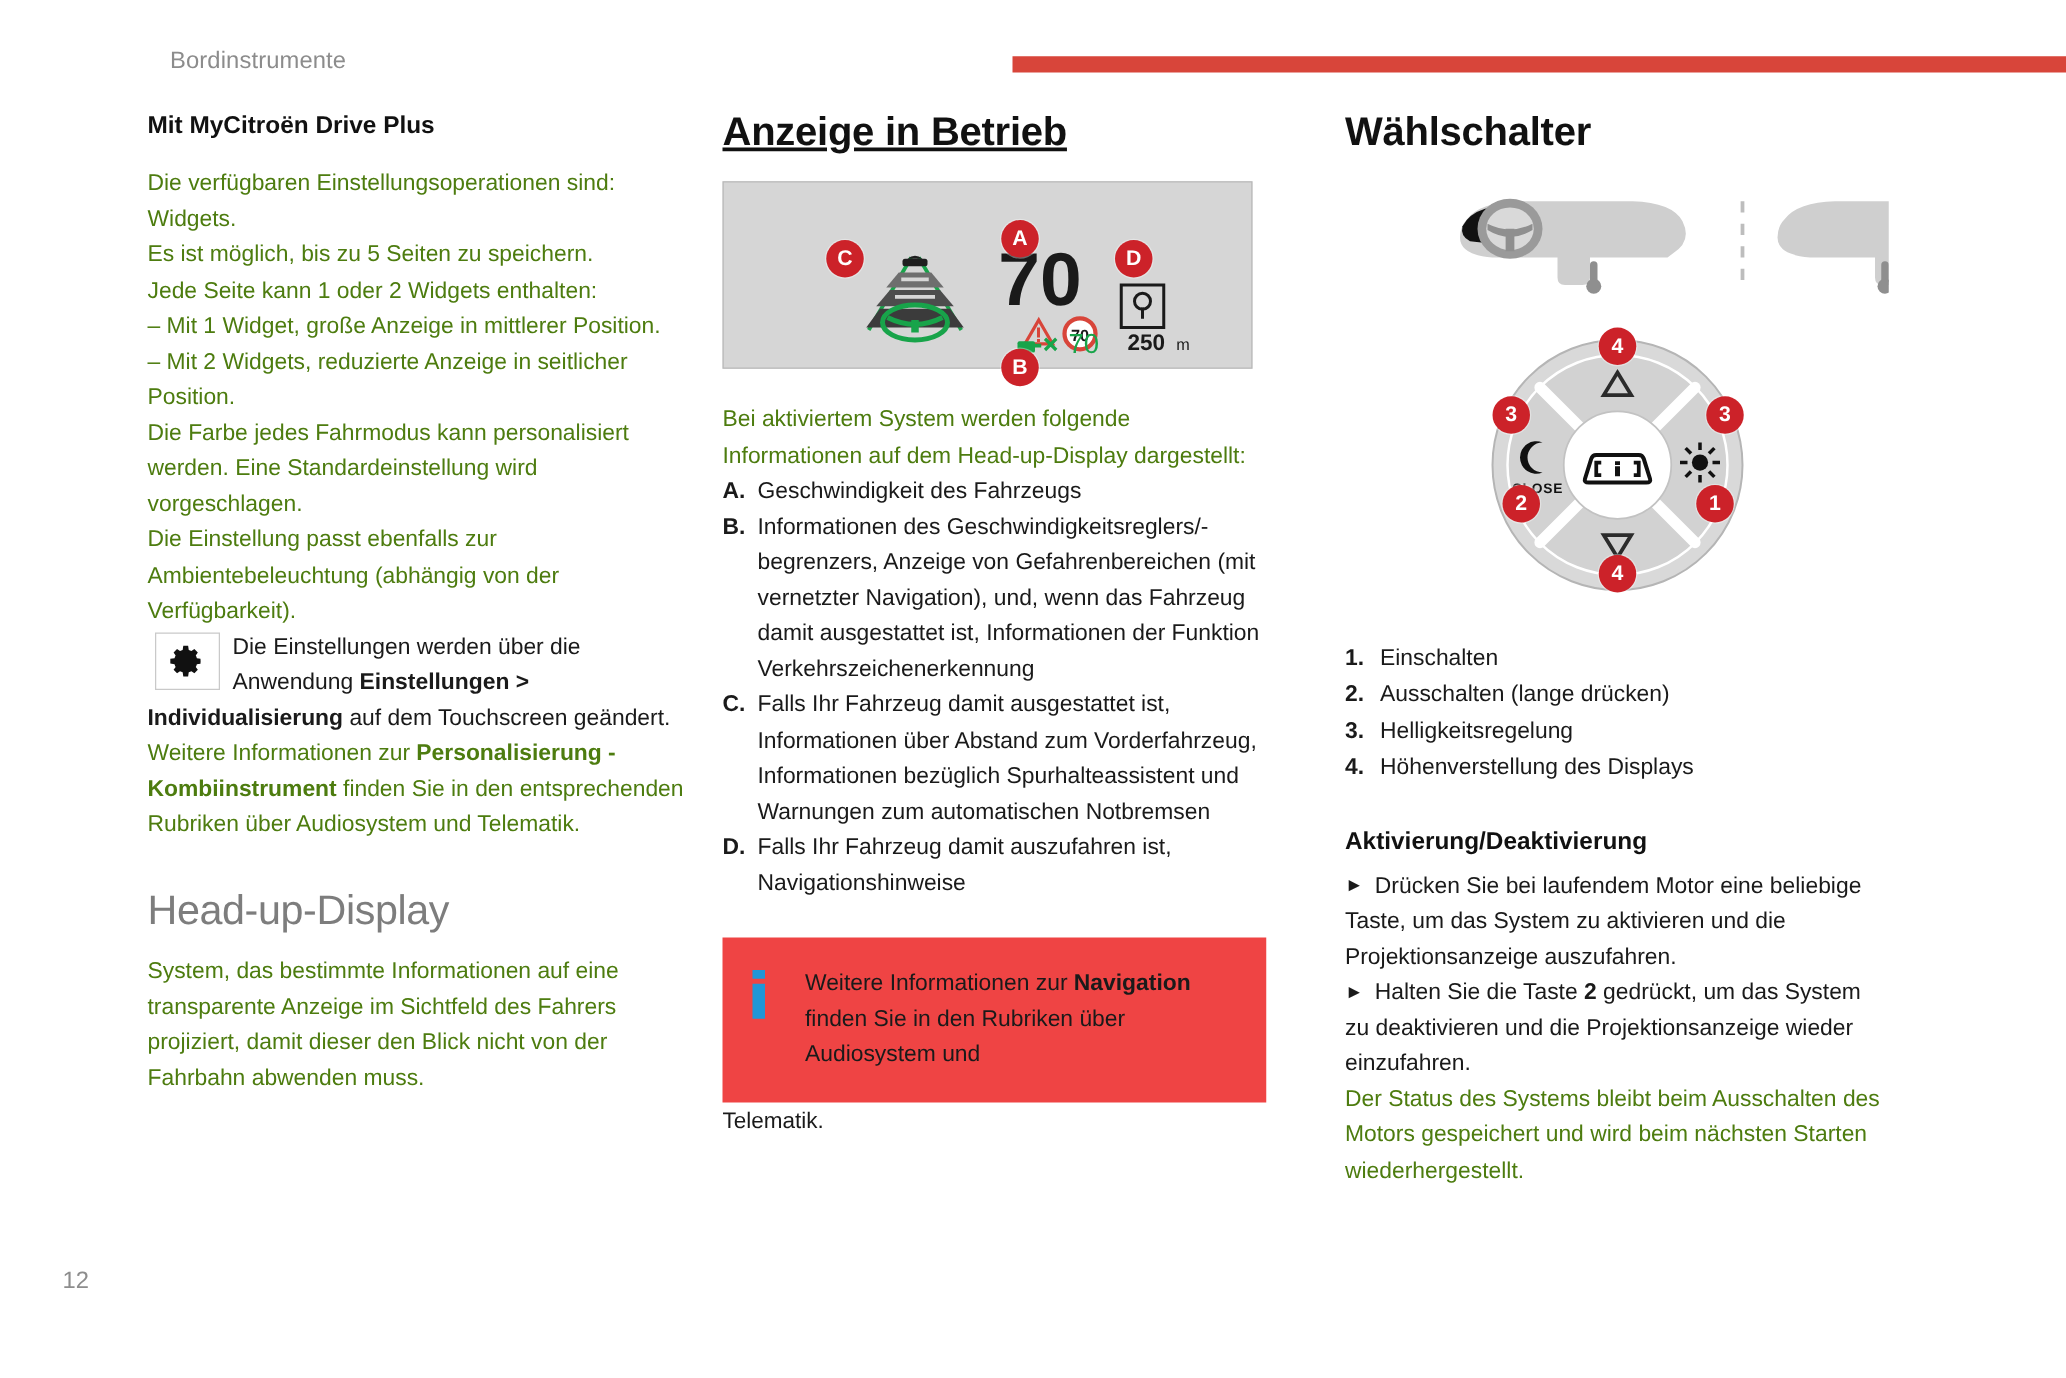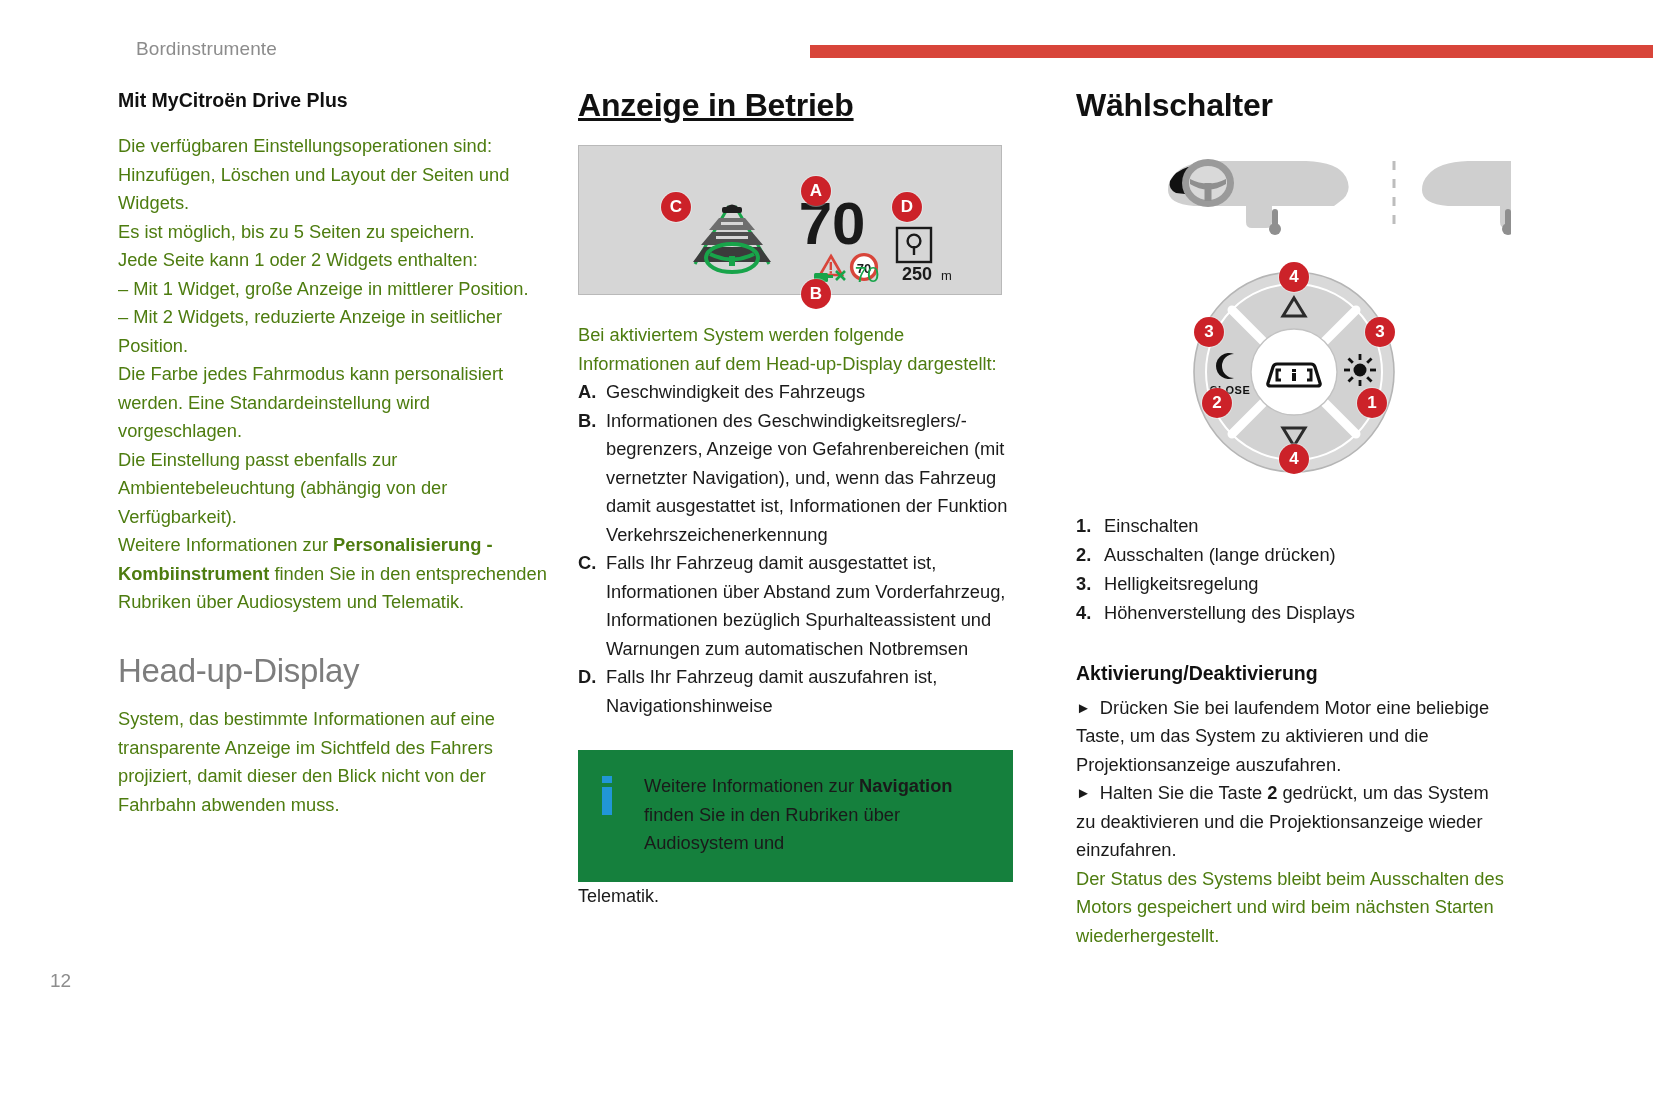--- a/index.html
+++ b/index.html
@@ -157,21 +157,21 @@
     display: inline-block;
     margin-right: 9px;
     font-size: 15px;
     line-height: 1;
     position: relative;
     top: -1px;
   }
 
   
   .info-box {
-    background: #15803d;
+    background: #ef4444;
     padding: 22px 20px 24px 20px;
     margin-top: 30px;
     position: relative;
     box-sizing: border-box;
     width: 435px;
   }
   .info-icon {
     position: absolute;
     left: 24px;
     top: 26px;
@@ -234,21 +234,21 @@
     position: relative;
     width: 435px;
     height: 235px;
     margin-bottom: 22px;
   }
 
   
   .page-number {
     position: absolute;
     left: 50px;
-    top: 970px;
+    top: 1014px;
     font-size: 19px;
     color: #8d8d8d;
     font-weight: normal;
   }
 </style>
 </head>
 <body>
 
 <div class="page-header">
   <div class="header-title">Bordinstrumente</div>
@@ -256,34 +256,42 @@
 </div>
 
 <div class="columns">
 
   <div class="col col-1">
 
     <h2 class="sub-head">Mit MyCitroën Drive Plus</h2>
 
     <p class="body">
       <span class="dash-line">Die verfügbaren Einstellungsoperationen sind:</span>
-      <span class="dash-line">Hinzufügen, Löschen und Layout der Seiten und</span>
       <span class="dash-line">Widgets.</span>
       <span class="dash-line">Es ist möglich, bis zu 5 Seiten zu speichern.</span>
       <span class="dash-line">Jede Seite kann 1 oder 2 Widgets enthalten:</span>
       <span class="dash-line">–  Mit 1 Widget, große Anzeige in mittlerer Position.</span>
       <span class="dash-line">–  Mit 2 Widgets, reduzierte Anzeige in seitlicher</span>
       <span class="dash-line">Position.</span>
       <span class="dash-line">Die Farbe jedes Fahrmodus kann personalisiert</span>
       <span class="dash-line">werden. Eine Standardeinstellung wird vorgeschlagen.</span>
       <span class="dash-line">Die Einstellung passt ebenfalls zur</span>
       <span class="dash-line">Ambientebeleuchtung (abhängig von der</span>
       <span class="dash-line">Verfügbarkeit).</span>
     </p>
 
+    <p class="gear-note">
+      <span class="gear-box">
+        <svg width="30" height="30" viewBox="0 0 24 24" aria-hidden="true">
+          <path fill="#111" d="M12 8.2a3.8 3.8 0 1 0 0 7.6 3.8 3.8 0 0 0 0-7.6zm0 5.9a2.1 2.1 0 1 1 0-4.2 2.1 2.1 0 0 1 0 4.2z"></path>
+          <path fill="#111" d="M20.3 13.6l.1-1.6-.1-1.6-2.3-.4a6.4 6.4 0 0 0-.7-1.7l1.3-1.9-2.2-2.2-1.9 1.3a6.4 6.4 0 0 0-1.7-.7L12.4 2h-3.1l-.4 2.8c-.6.2-1.2.4-1.7.7L5.3 4.2 3.1 6.4l1.3 1.9c-.3.5-.5 1.1-.7 1.7L1 10.4v3.1l2.7.4c.2.6.4 1.2.7 1.7l-1.3 1.9 2.2 2.2 1.9-1.3c.5.3 1.1.5 1.7.7l.4 2.7h3.1l.4-2.7c.6-.2 1.2-.4 1.7-.7l1.9 1.3 2.2-2.2-1.3-1.9c.3-.5.5-1.1.7-1.7l2.3-.3z"></path>
+        </svg>
+      </span>
+      <span>Die Einstellungen werden über die Anwendung </span><span class="b">Einstellungen &gt; Individualisierung</span><span> auf dem Touchscreen geändert.</span>
+    </p>
 
     <p class="body" style="clear:both;">
       <span>Weitere Informationen zur </span><span class="b">Personalisierung - Kombiinstrument</span><span> finden Sie in den entsprechenden Rubriken über Audiosystem und Telematik.</span>
     </p>
 
     <h1 class="section-head-grey">Head-up-Display</h1>
 
     <p class="body">System, das bestimmte Informationen auf eine transparente Anzeige im Sichtfeld des Fahrers projiziert, damit dieser den Blick nicht von der Fahrbahn abwenden muss.</p>
   </div>
 

